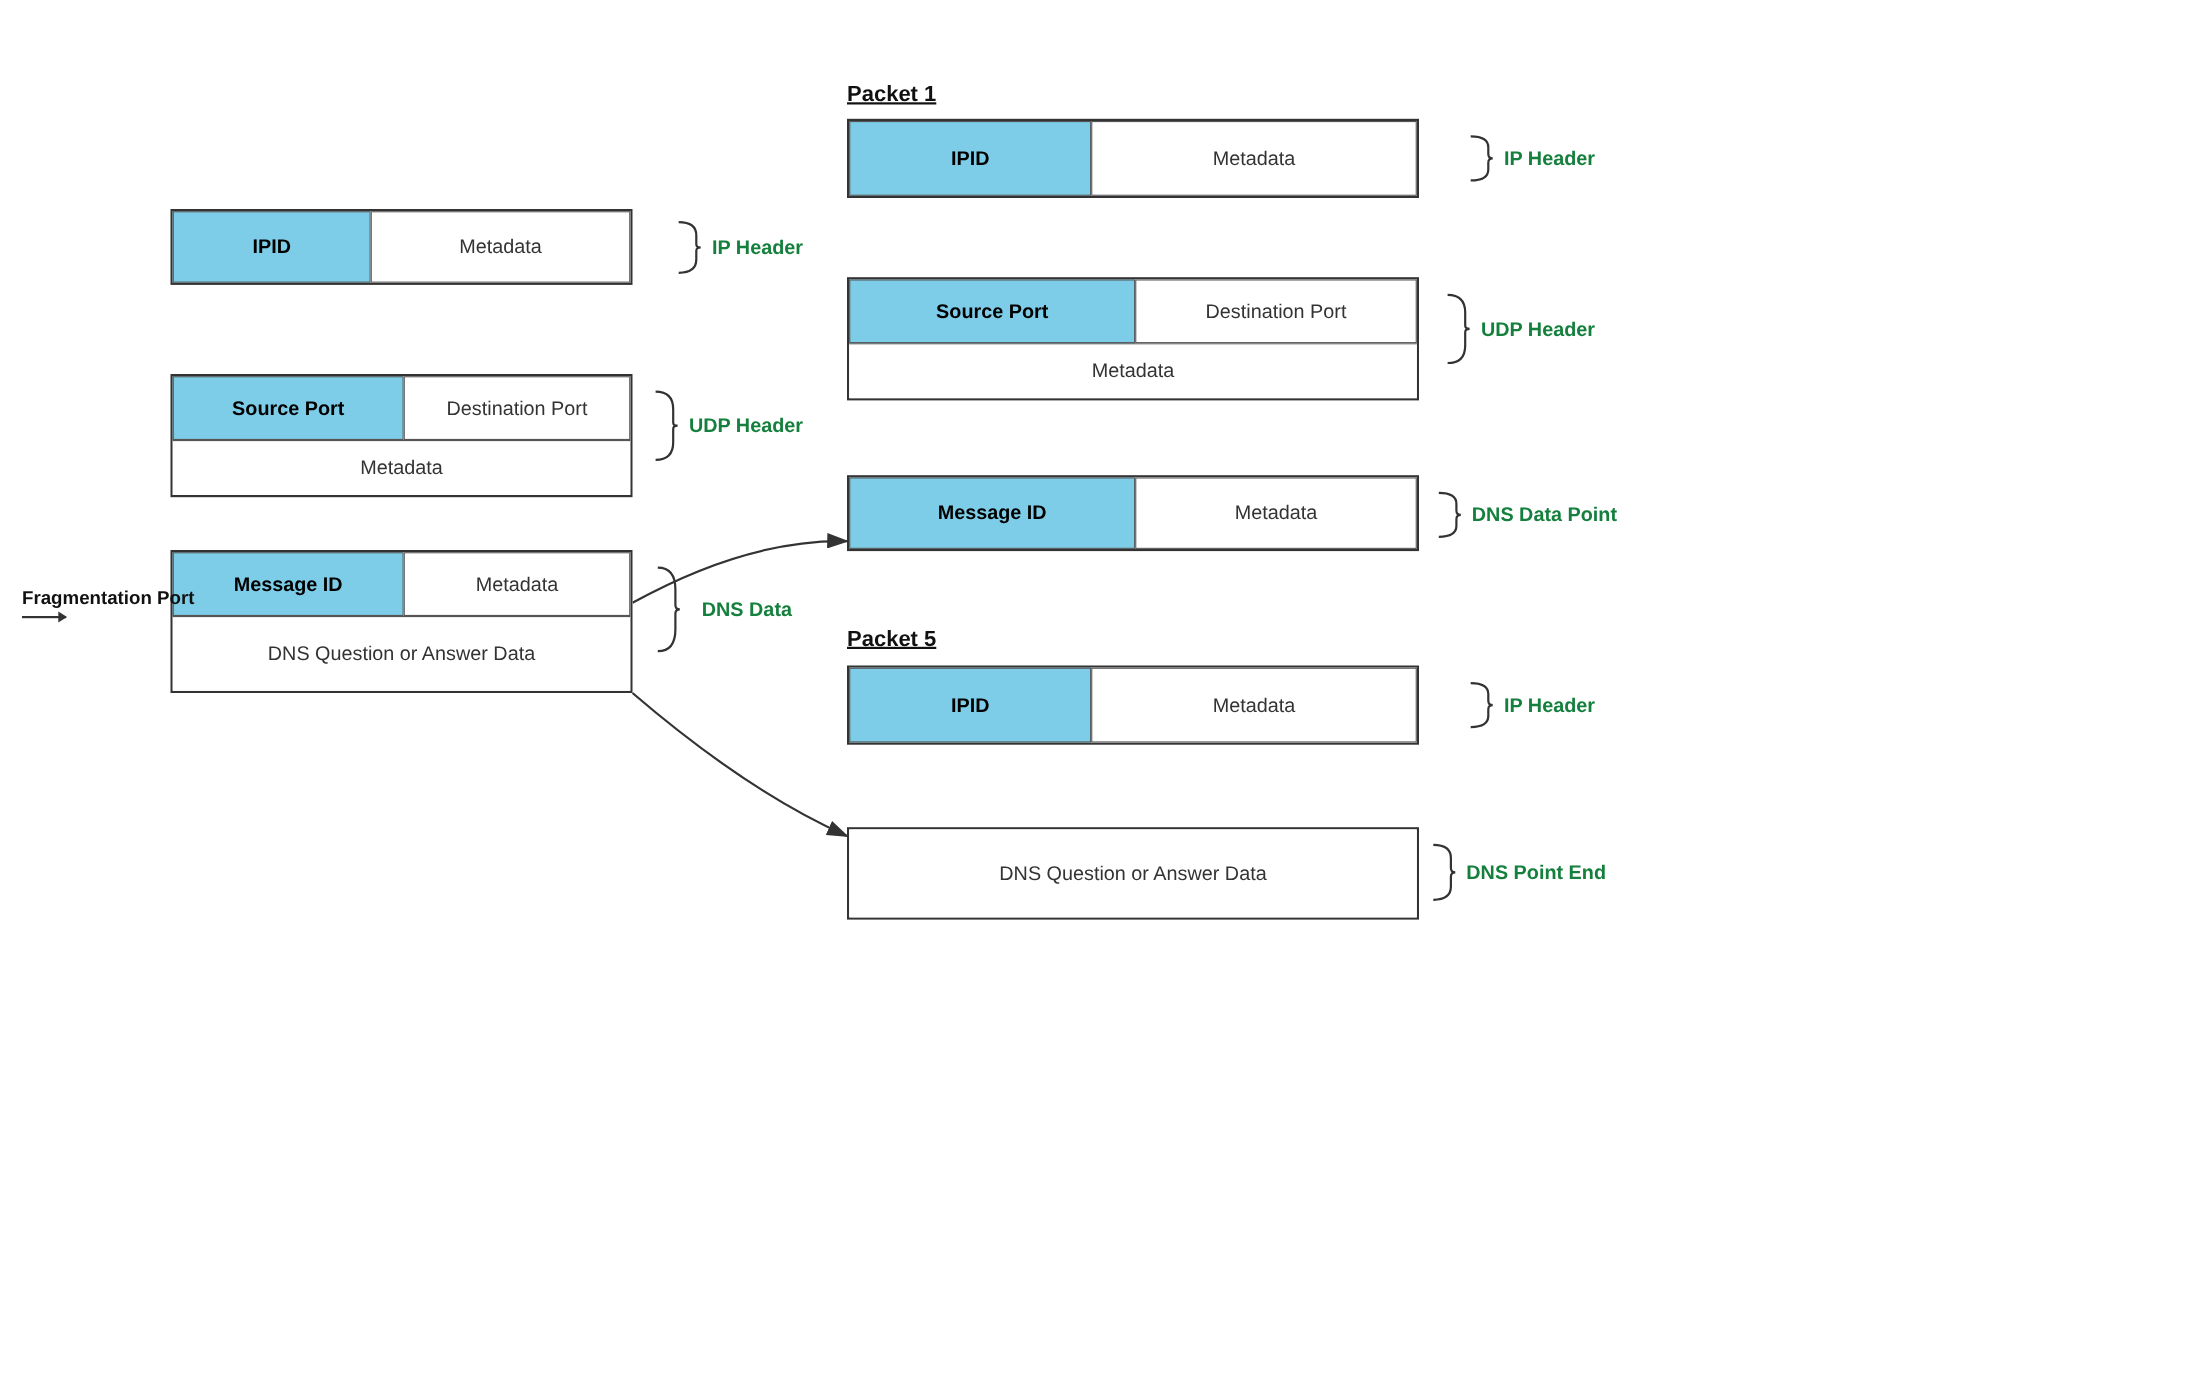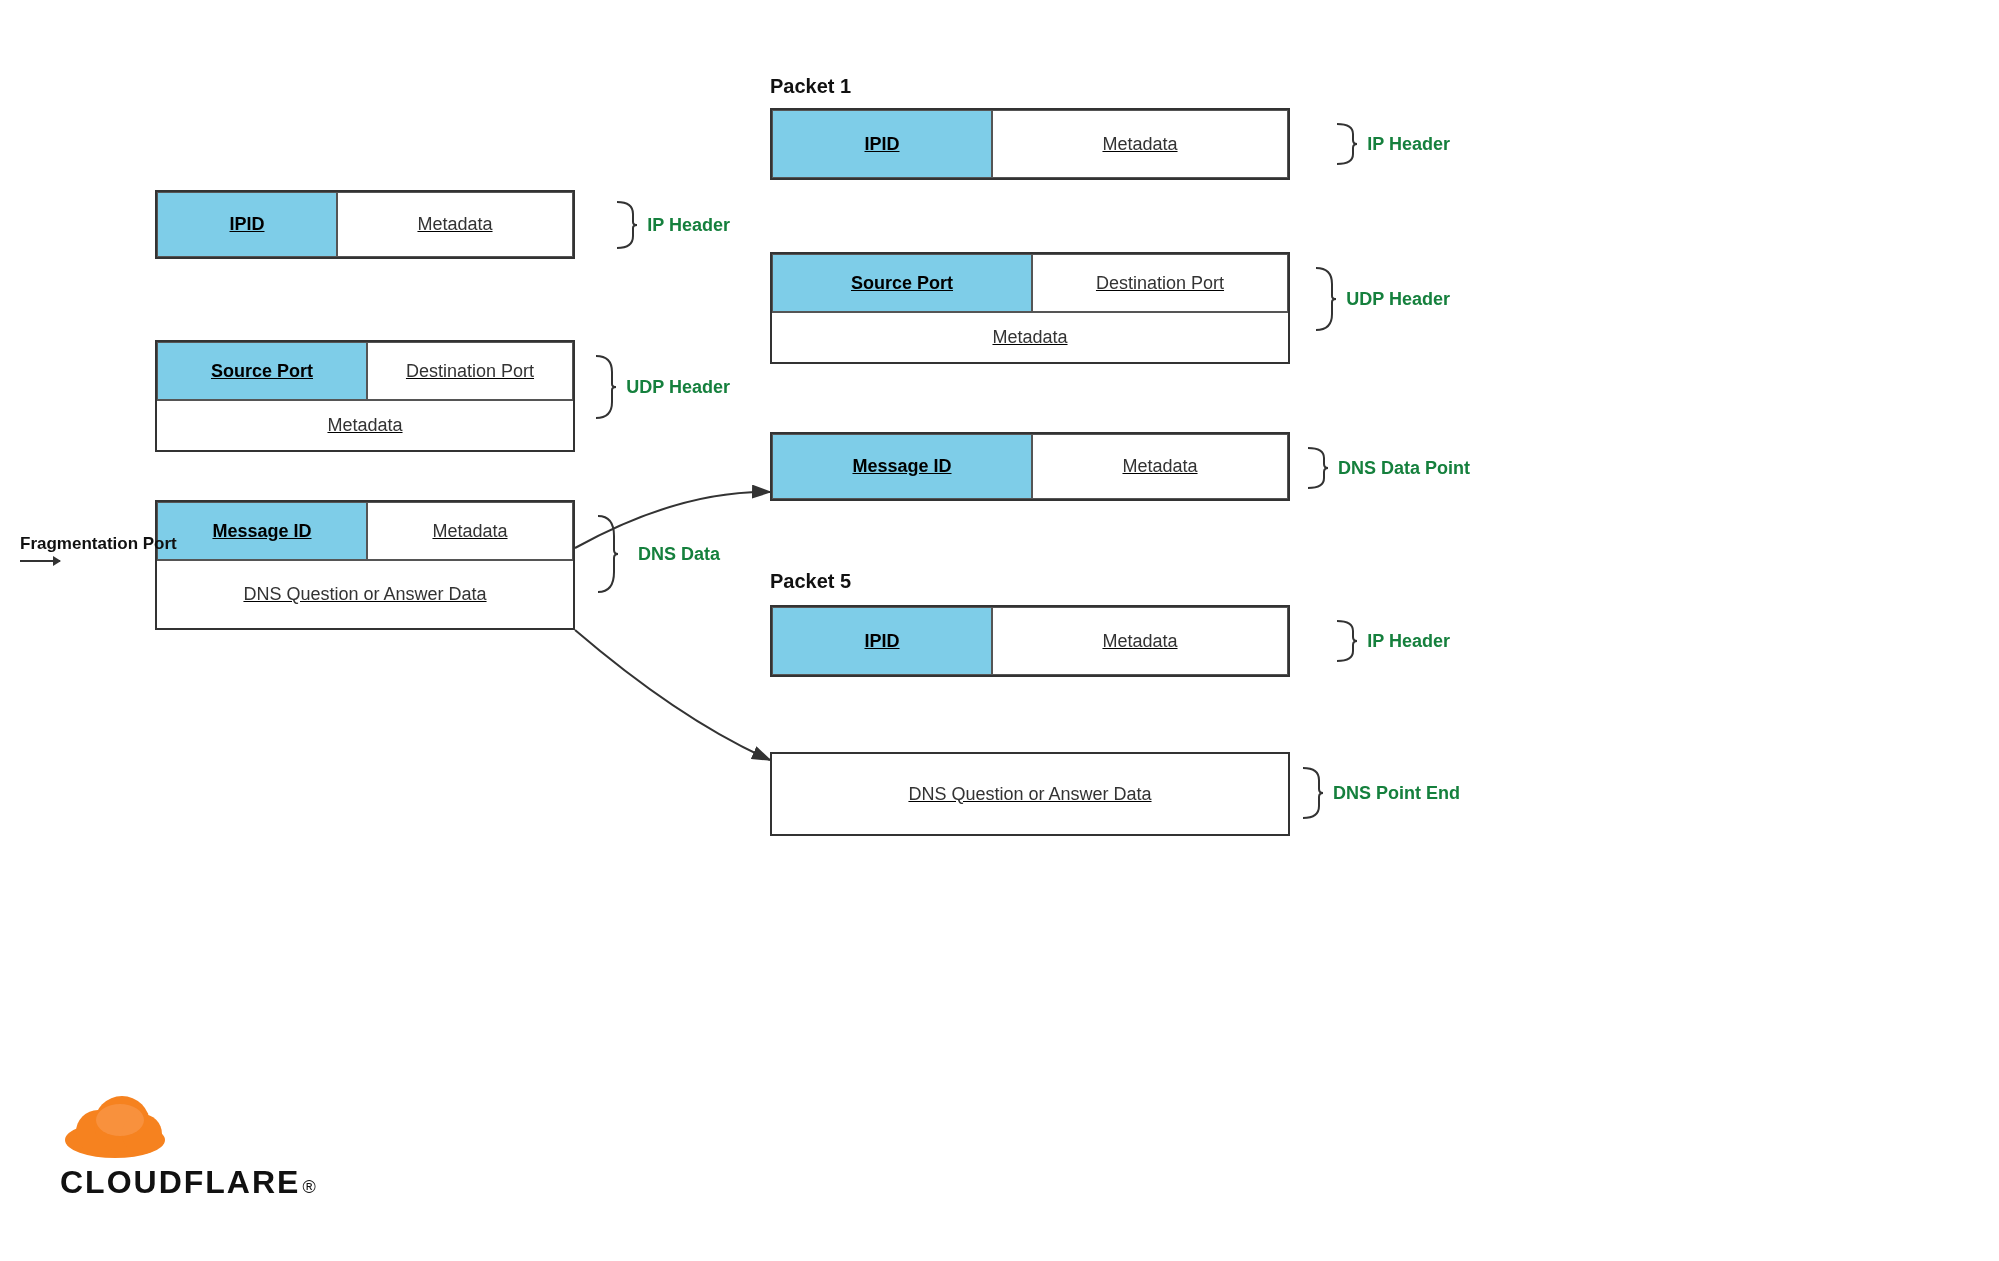--- a/index.html
+++ b/index.html
@@ -17,21 +17,20 @@
       top: 0; left: 0;
       width: 1999px;
       height: 1261px;
     }
 
     
     .packet-block {
       border: 2px solid #333;
       background: #fff;
       position: relative;
-      text-decoration: underline;
     }
 
     .row-flex {
       display: flex;
     }
 
     .cell-blue {
       background: #7ecde8;
       border: 1px solid #555;
       display: flex;
@@ -69,20 +68,21 @@
       white-space: nowrap;
     }
 
     
     .packet-title {
       font-size: 20px;
       font-weight: 700;
       text-align: center;
       margin-bottom: 10px;
       color: #111;
+      text-decoration: underline;
     }
 
     .arrow-right {
       display: inline-block;
       width: 40px;
       height: 2px;
       background: #333;
       position: relative;
     }
     .arrow-right::after {
@@ -272,30 +272,14 @@
     </div>
 
     <div style="position:absolute; right:-170px; top:14px; display:flex; align-items:center; gap:6px;">
       <svg width="28" height="54">
         <path d="M 4,2 Q 20,2 20,14 L 20,23 Q 20,27 24,27 Q 20,27 20,31 L 20,40 Q 20,52 4,52" stroke="#333" stroke-width="2" fill="none"></path>
       </svg>
       <span class="brace-text">DNS Point End</span>
     </div>
   </div>
 
-  <div class="logo-area">
-
-    <svg width="110" height="72" viewBox="0 0 110 72">
-
-      <ellipse cx="55" cy="52" rx="50" ry="18" fill="#f6821f"></ellipse>
-      <ellipse cx="38" cy="44" rx="22" ry="22" fill="#f6821f"></ellipse>
-      <ellipse cx="62" cy="36" rx="28" ry="28" fill="#f6821f"></ellipse>
-      <ellipse cx="82" cy="46" rx="20" ry="20" fill="#f6821f"></ellipse>
-
-      <ellipse cx="60" cy="32" rx="24" ry="16" fill="#f9a05c" opacity="0.5"></ellipse>
-    </svg>
-    <div style="display:flex; align-items:baseline; gap:2px;">
-      <span style="font-size:32px; font-weight:900; letter-spacing:2px; color:#111;">CLOUDFLARE</span>
-      <span style="font-size:18px; color:#111;">®</span>
-    </div>
-  </div>
 
 </div>
 
 </body></html>

